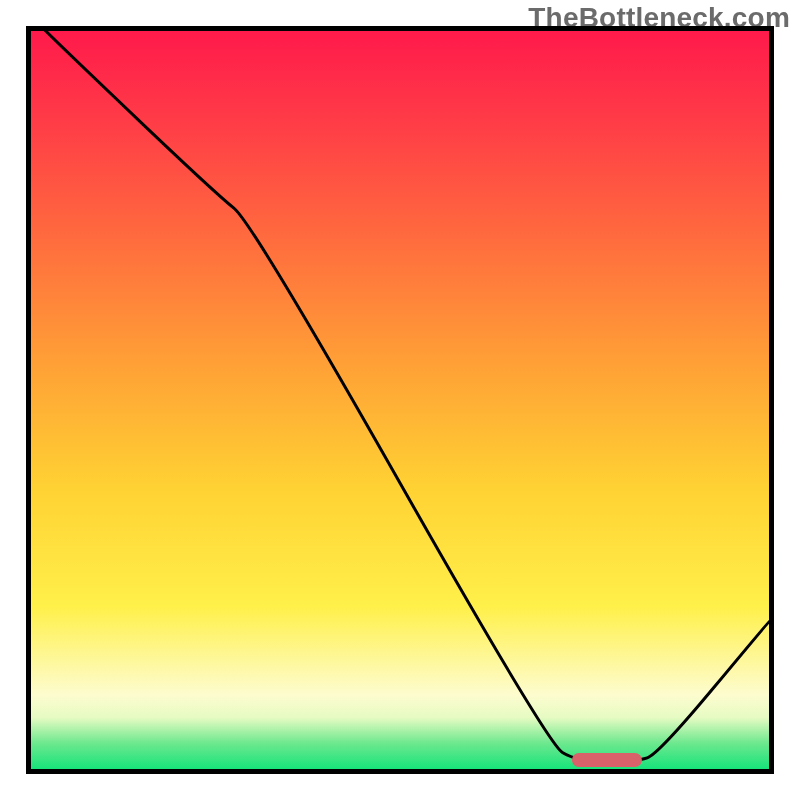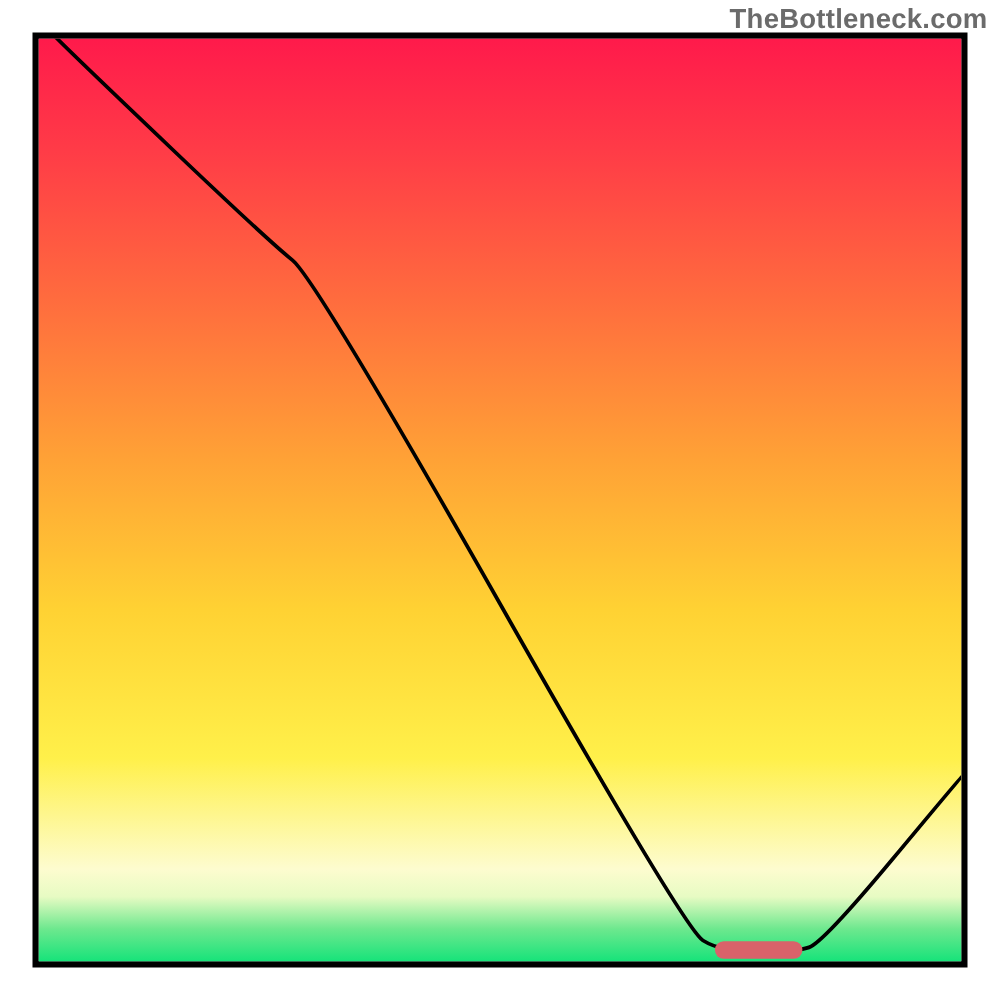--- a/index.html
+++ b/index.html
@@ -12,21 +12,21 @@
   }
   .container {
     position: relative;
     width: 800px;
     height: 800px;
   }
   .watermark {
     position: absolute;
     top: 2px;
     right: 10px;
-    font-size: 22px;
+    font-size: 28px;
     font-weight: 600;
     color: #6b6b6b;
     letter-spacing: 0.2px;
     user-select: none;
     margin-left: 40px;
   }
   .plot-frame {
     position: absolute;
     left: 26px;
     top: 26px;

